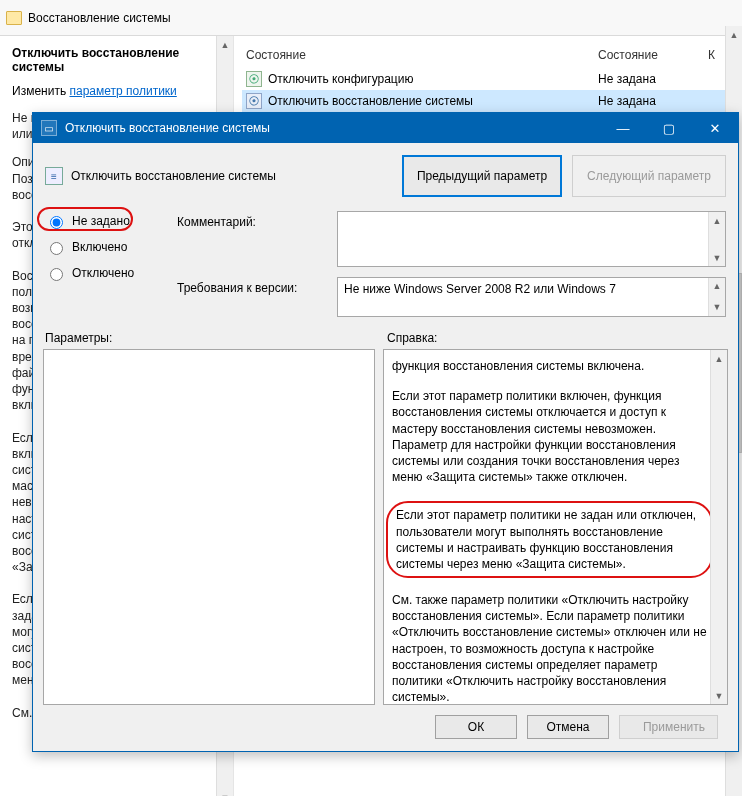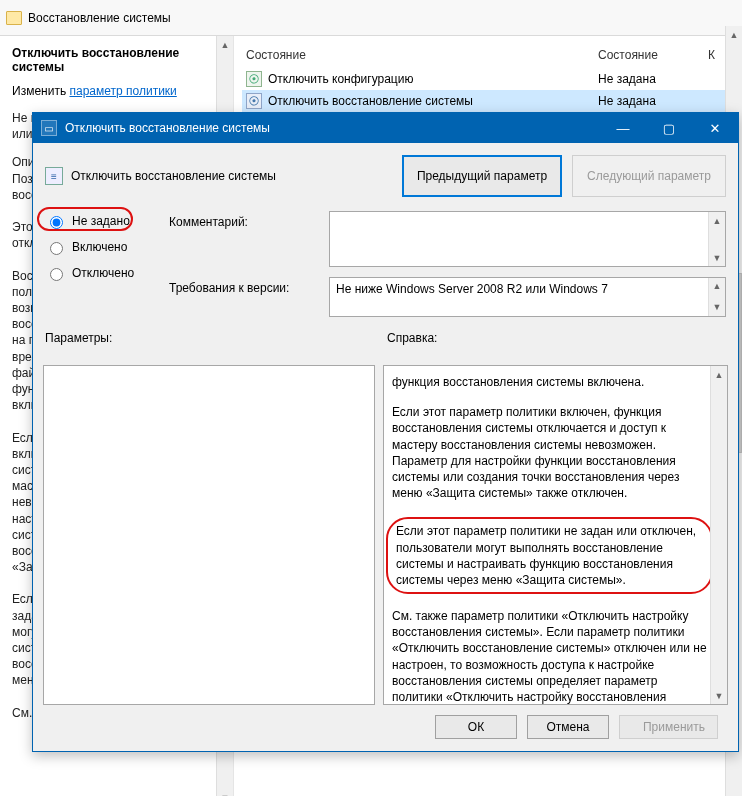--- a/index.html
+++ b/index.html
@@ -104,21 +104,21 @@
   }
   .nav-btns { display:flex; gap:10px; }
   .nav-btn {
     height: 42px; padding: 0 14px;
     background:#e9e9e9; border:1px solid #a7a7a7;
     display:flex; align-items:center;
   }
   .nav-btn.active { border:1px solid #0078d7; outline:1px solid #0078d7; outline-offset:-2px; }
   .nav-btn.disabled { color:#9a9a9a; border-color:#cfcfcf; background:#f0f0f0; }
 
-  .opt-row { display:flex; gap:14px; padding: 4px 2px 8px; }
+  .opt-row { display:flex; gap:22px; padding: 4px 2px 8px; }
   .opt-radios { width: 110px; display:flex; flex-direction:column; gap:10px; padding-top:2px; }
   .radio { display:flex; align-items:center; gap:6px; position:relative; }
   .radio input { width:13px; height:13px; }
   .hl-circle {
     position:absolute; left:-8px; top:-6px; width:96px; height:24px;
     border:2px solid #d11; border-radius:12px; pointer-events:none;
   }
   .opt-right { flex:1; display:flex; flex-direction:column; gap:10px; }
   .field-row { display:flex; gap:10px; }
   .field-label { width:150px; padding-top:4px; }
@@ -126,21 +126,21 @@
     flex:1; background:#fff; border:1px solid #a7a7a7;
     min-height:56px; position:relative;
   }
   .field-box.small { min-height:40px; padding:4px 6px; line-height:1.3; }
   .vscroll {
     position:absolute; right:0; top:0; bottom:0; width:17px;
     background:#f0f0f0; border-left:1px solid #dedede;
     display:flex; flex-direction:column; justify-content:space-between; align-items:center;
   }
 
-  .mid-labels { display:flex; gap:10px; padding: 6px 2px 20px; }
+  .mid-labels { display:flex; gap:10px; padding: 6px 2px 4px; }
   .mid-labels .l1 { width: 332px; }
   .panes { flex:1; display:flex; gap:8px; min-height:0; }
   .pane {
     background:#fff; border:1px solid #a7a7a7; position:relative;
     overflow:hidden;
   }
   .pane.params { width: 332px; }
   .pane.help   { flex:1; }
   .pane .content { padding:8px 20px 8px 8px; line-height:1.35; height:100%; overflow:hidden; }
   .help-para { margin: 0 0 14px; }

